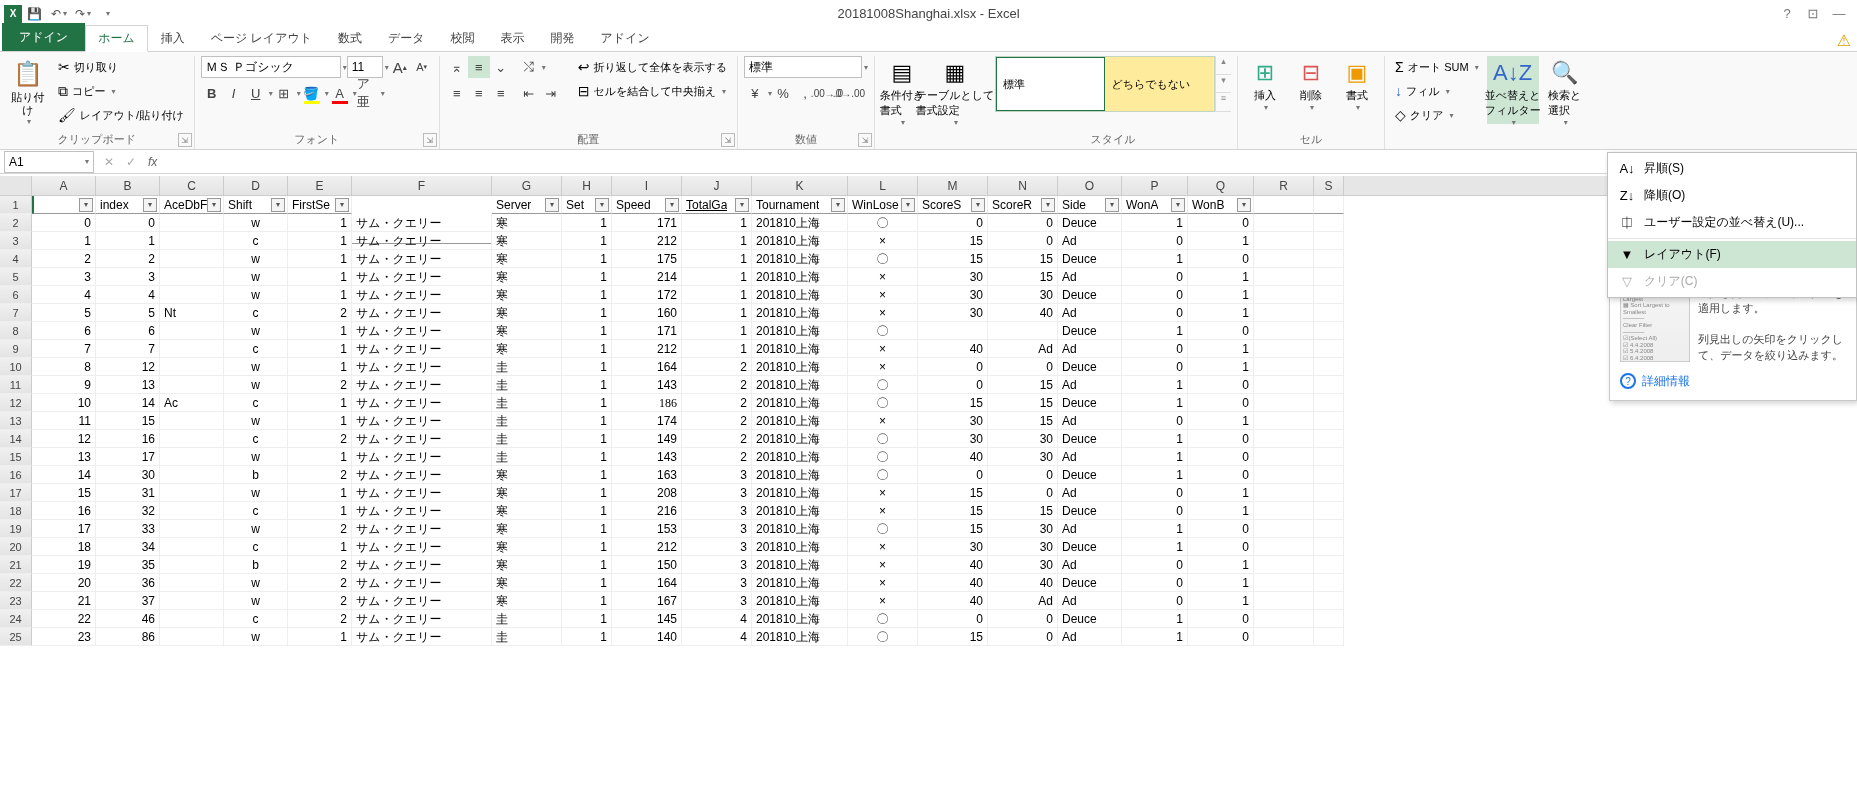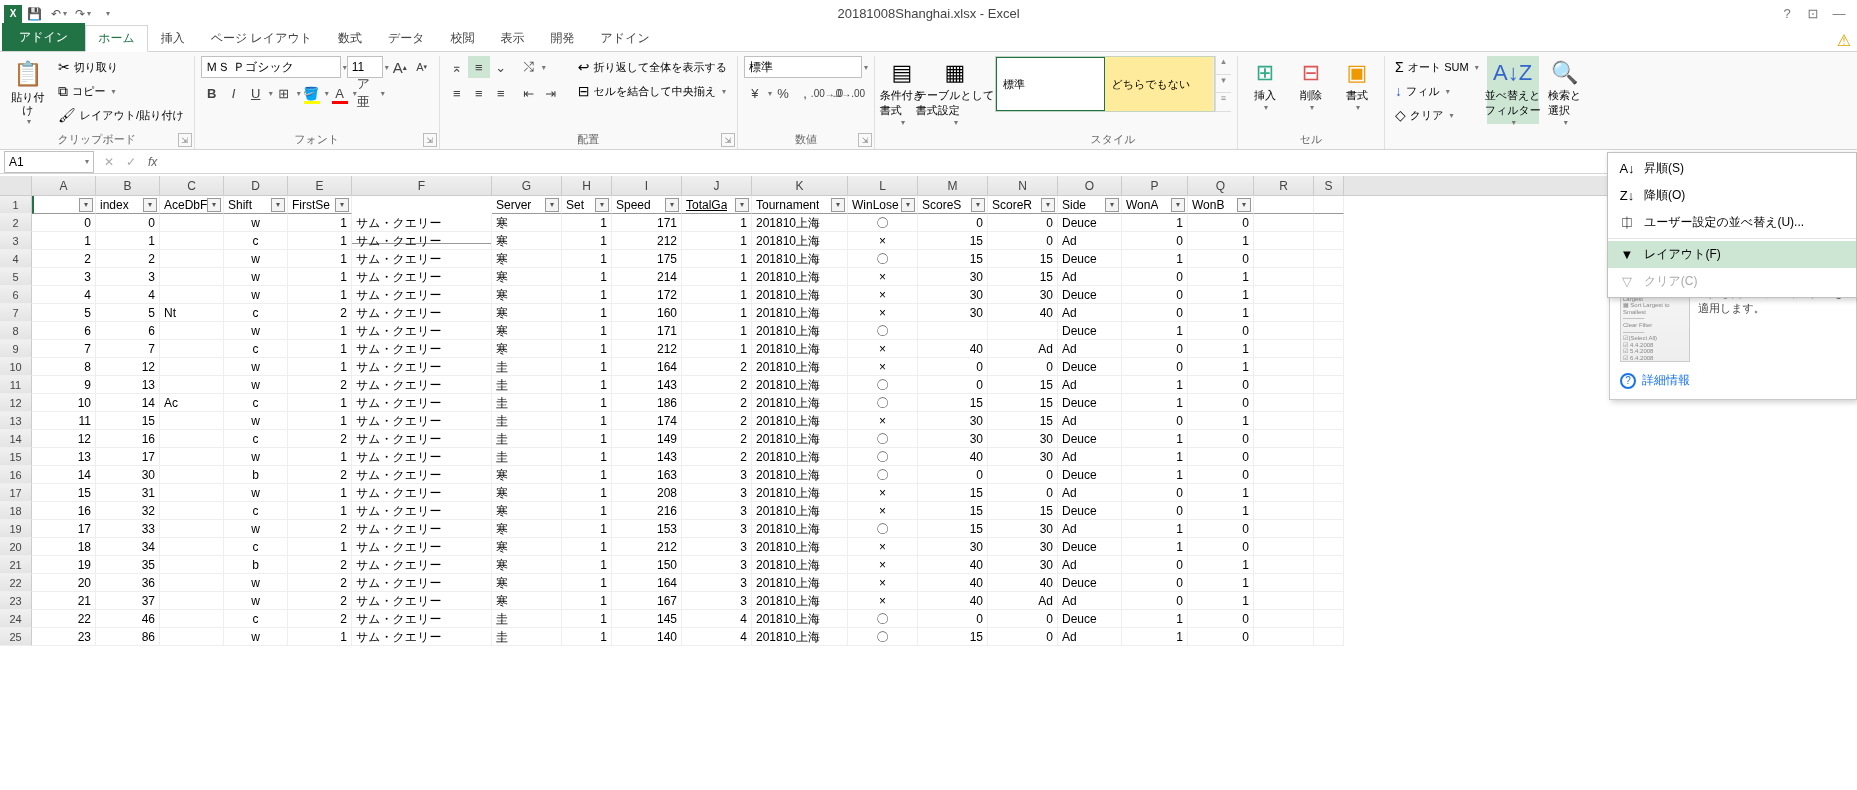--- a/index.html
+++ b/index.html
@@ -667,21 +667,21 @@
       <div class="row">
         <div class="row-h">12</div>
         <div class="cell num" style="width: 64px;">10</div>
         <div class="cell num" style="width: 64px;">14</div>
         <div class="cell " style="width: 64px;">Ac</div>
         <div class="cell ctr" style="width: 64px;">c</div>
         <div class="cell num" style="width: 64px;">1</div>
         <div class="cell " style="width: 140px;">サム・クエリー</div>
         <div class="cell " style="width: 70px;">圭</div>
         <div class="cell num" style="width: 50px;">1</div>
-        <div class="cell num" style="width: 70px;">186</div>
+        <div class="cell num" style="width: 70px; font-family: Liberation Serif, serif;">186</div>
         <div class="cell num" style="width: 70px;">2</div>
         <div class="cell " style="width: 96px;">201810上海</div>
         <div class="cell ctr" style="width: 70px;">〇</div>
         <div class="cell num" style="width: 70px;">15</div>
         <div class="cell num" style="width: 70px;">15</div>
         <div class="cell " style="width: 64px;">Deuce</div>
         <div class="cell num" style="width: 66px;">1</div>
         <div class="cell num" style="width: 66px;">0</div>
         <div class="cell " style="width: 60px;"></div>
         <div class="cell " style="width: 30px;"></div>
@@ -997,18 +997,19 @@
       <span class="micon">▽</span>
       <span>クリア(C)</span>
     </div>
 </div>
 
 <div class="tooltip-panel">
   <div class="tt-title">フィルター (Ctrl+Shift+L)</div>
   <div class="thumb">▦ Sort Smallest to Largest<br>▦ Sort Largest to Smallest<br>─────<br>Clear Filter<br>─────<br>☑(Select All)<br>☑ 4.4.2008<br>☑ 5.4.2008<br>☑ 6.4.2008</div>
   <div class="tt-body">
     <div>選択したセルにフィルターを適用します。</div><br>
+    <div>列見出しの矢印をクリックして、データを絞り込みます。</div>
   </div>
   <div class="tt-more">
       <span class="qicon">?</span>
       <span>詳細情報</span>
     </div>
 </div>
 
 </body></html>

